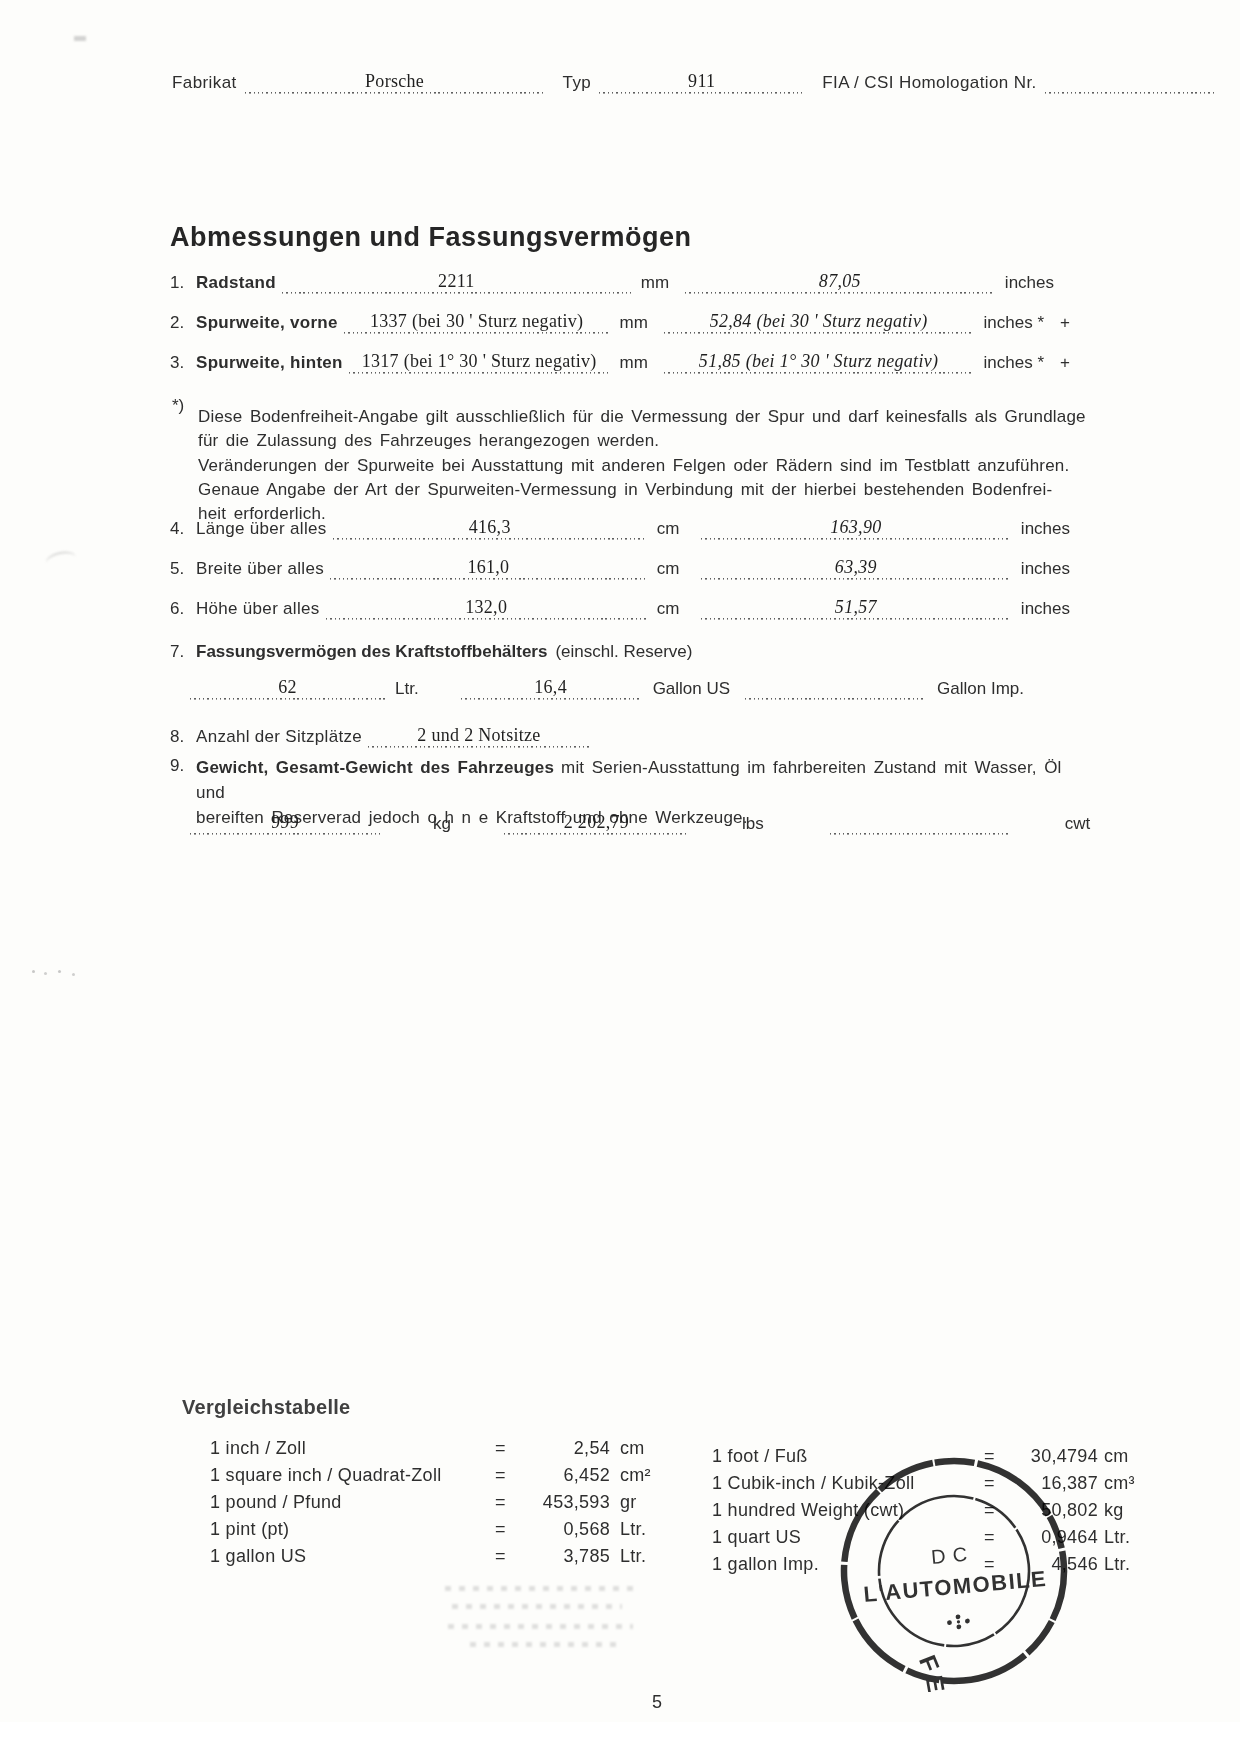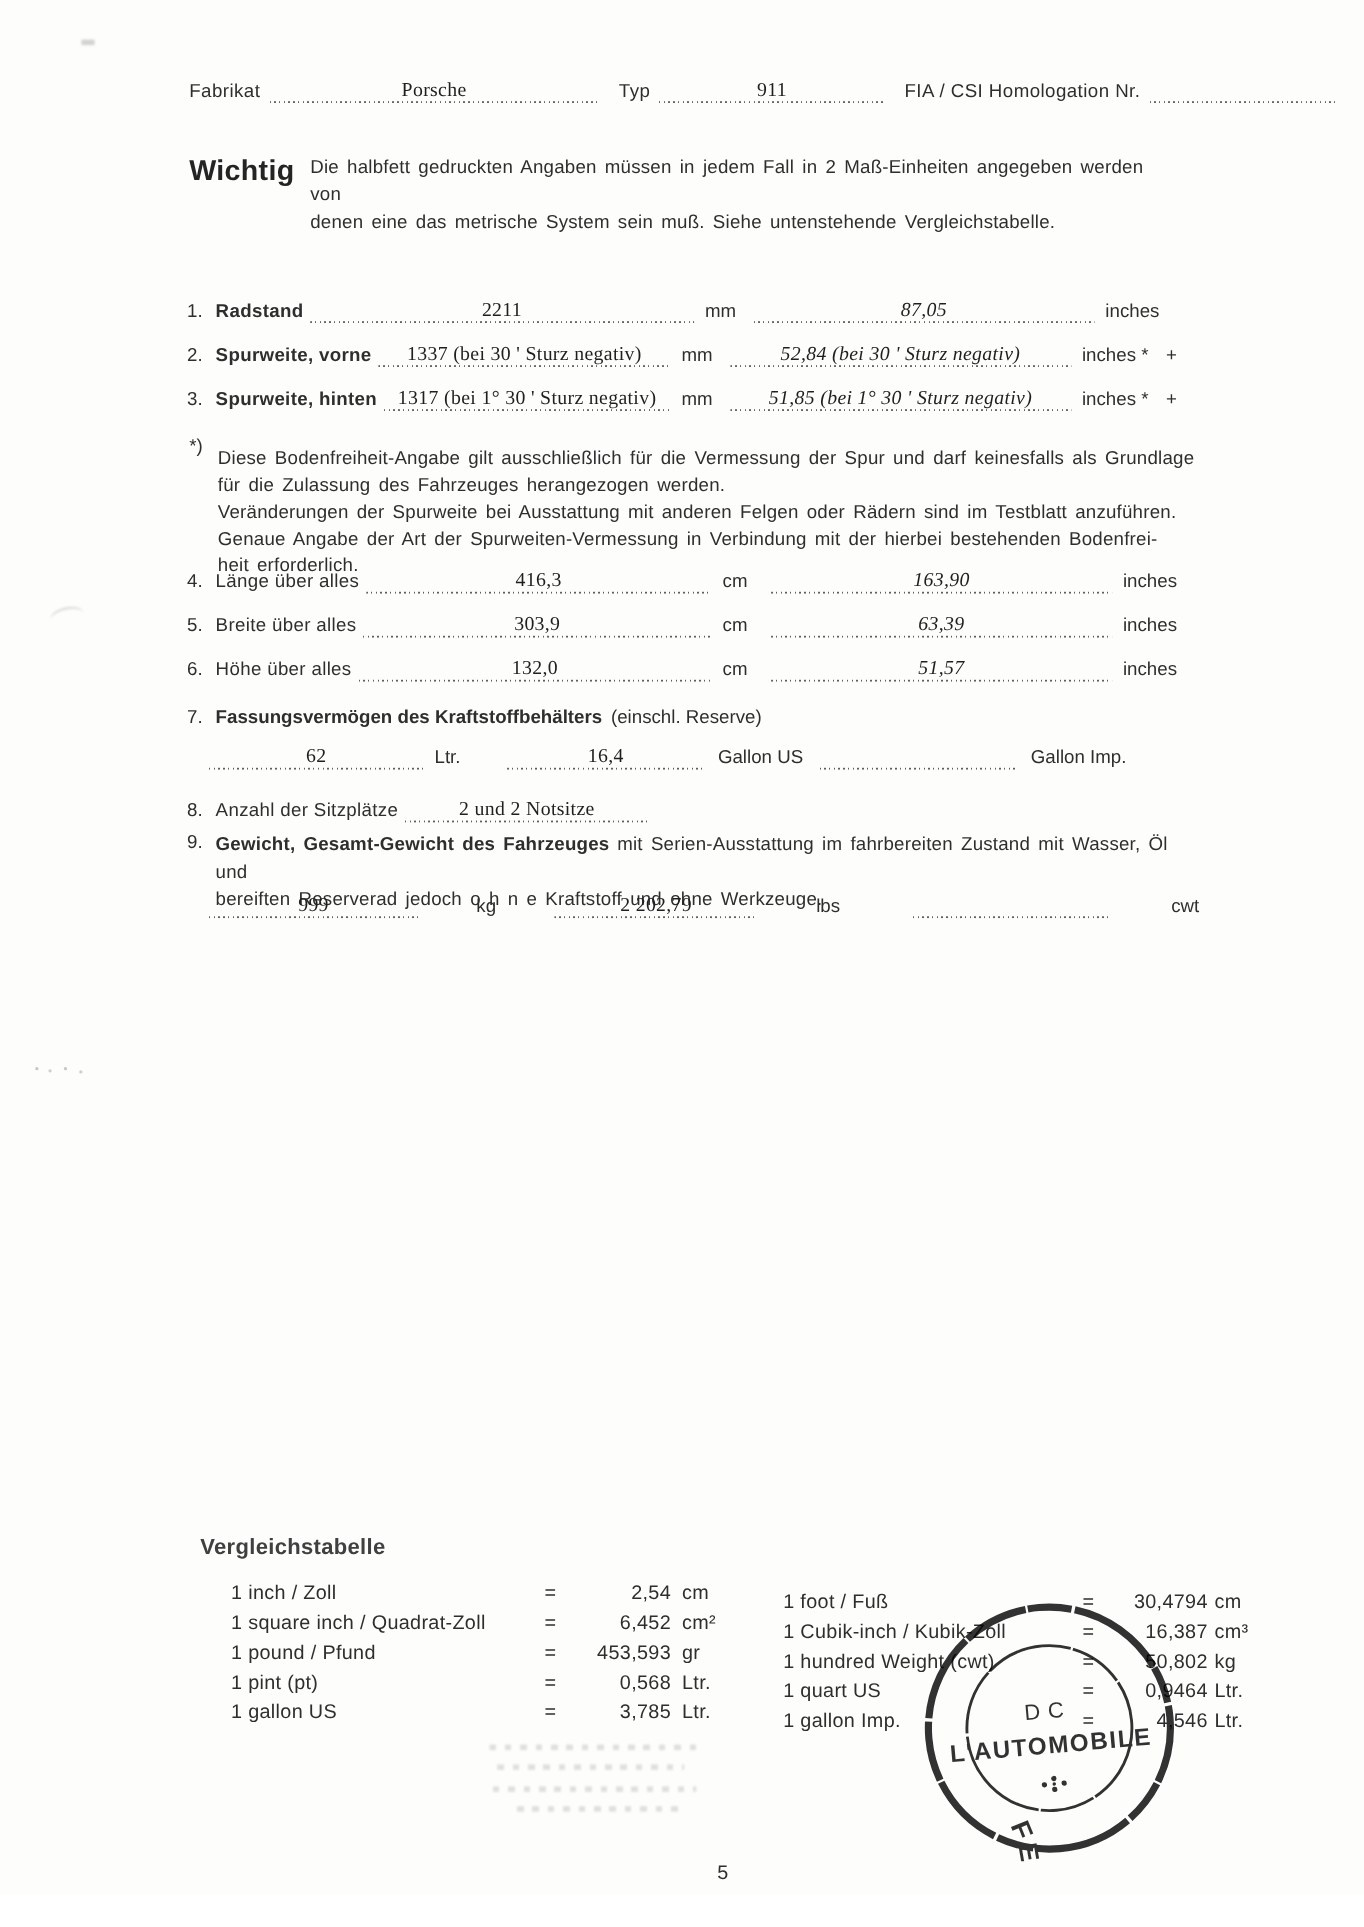--- a/index.html
+++ b/index.html
@@ -55,26 +55,22 @@
     <span class="hlabel" style="margin-left:10px;">Typ</span>
     <span class="field leader" style="flex:0 0 205px;">
       <span class="typed fv">911</span>
     </span>
     <span class="hlabel" style="margin-left:10px;">FIA / CSI Homologation Nr.</span>
     <span class="field leader" style="flex:1 1 auto;">
       <span class="typed fv"></span>
     </span>
   </div>
 
-  <div class="abs" style="left:172px;top:140px;width:1050px;display:flex;">
-    <div style="width:100px;font-size:26px;font-weight:bold;letter-spacing:.3px;color:#242424;">Wichtig</div>
-    <div class="ptext" style="margin-left:10px;width:790px;white-space:pre-line;">Die halbfett gedruckten Angaben müssen in jedem Fall in 2 Maß-Einheiten angegeben werden von
-denen eine das metrische System sein muß. Siehe untenstehende Vergleichstabelle.</div>
-  </div>
-
+
+  <div class="abs sec-title" style="left:170px;top:222px;">Abmessungen und Fassungsvermögen</div>
 
   <div class="abs mrow" style="left:170px;top:260px;width:900px;">
     <span class="num">1.</span>
     <span class="rlabel b">Radstand</span>
     <span class="field leader fM">
         <span class="typed fv">2211</span>
       </span>
     <span class="uM">mm</span>
     <span class="field leader fI">
         <span class="typed fv">87,05</span>
@@ -132,21 +128,21 @@
     <span class="field leader fI">
         <span class="typed fv">163,90</span>
       </span>
     <span class="uI">inches</span>
   </div>
 
   <div class="abs mrow" style="left:170px;top:546px;width:900px;">
     <span class="num">5.</span>
     <span class="rlabel">Breite über alles</span>
     <span class="field leader fM">
-        <span class="typed fv">303,9</span>
+        <span class="typed fv">161,0</span>
       </span>
     <span class="uM">cm</span>
     <span class="field leader fI">
         <span class="typed fv">63,39</span>
       </span>
     <span class="uI">inches</span>
   </div>
 
   <div class="abs mrow" style="left:170px;top:586px;width:900px;">
     <span class="num">6.</span>

